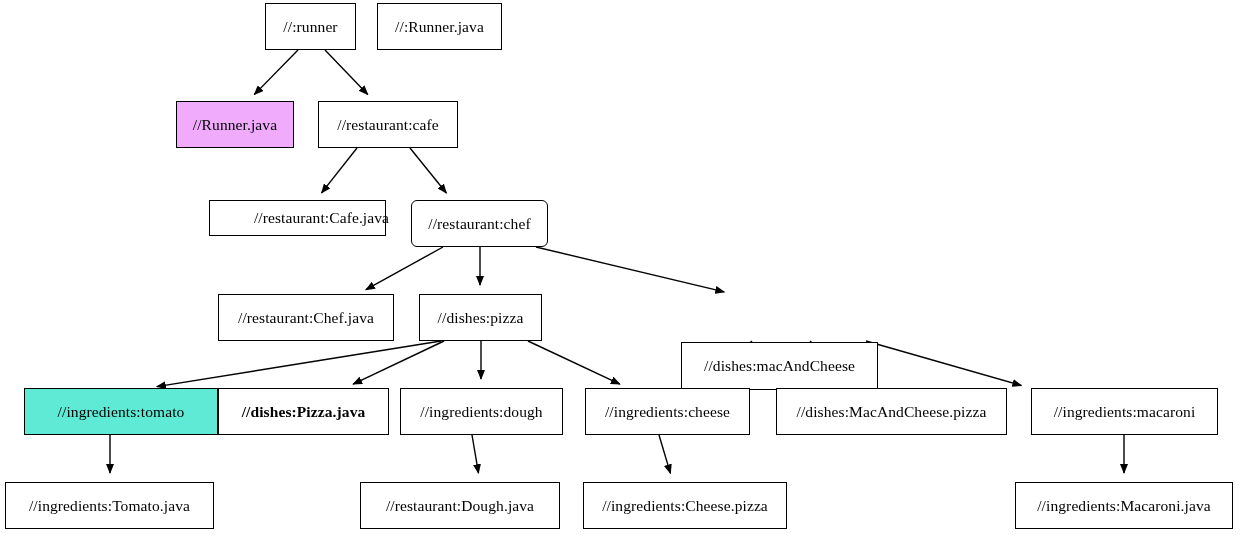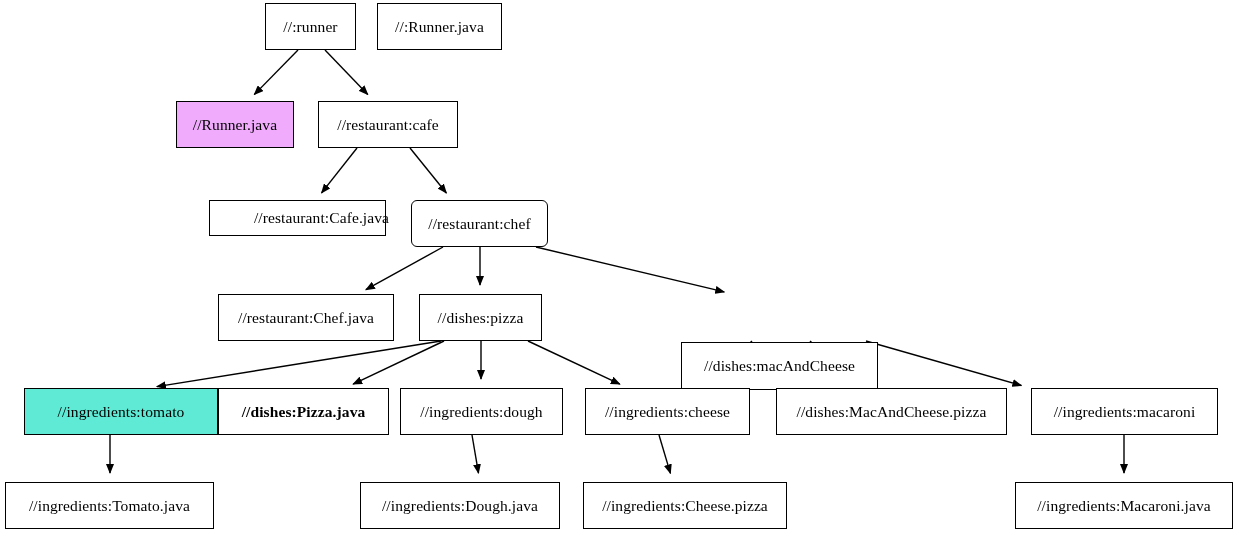--- a/index.html
+++ b/index.html
@@ -116,21 +116,21 @@
       <div class="graph-node" style="left: 776px; top: 388px; width: 231px; height: 47px; border-color: rgb(0, 0, 0); background: rgb(255, 255, 255);">
         <span>//dishes:MacAndCheese.pizza</span>
       </div>
       <div class="graph-node" style="left: 1031px; top: 388px; width: 187px; height: 47px; border-color: rgb(0, 0, 0); background: rgb(255, 255, 255);">
         <span>//ingredients:macaroni</span>
       </div>
       <div class="graph-node" style="left: 5px; top: 482px; width: 209px; height: 47px; border-color: rgb(0, 0, 0); background: rgb(255, 255, 255);">
         <span>//ingredients:Tomato.java</span>
       </div>
       <div class="graph-node" style="left: 360px; top: 482px; width: 200px; height: 47px; border-color: rgb(0, 0, 0); background: rgb(255, 255, 255);">
-        <span>//ingredients:Dough.java</span>
+        <span>//restaurant:Dough.java</span>
       </div>
       <div class="graph-node" style="left: 583px; top: 482px; width: 204px; height: 47px; border-color: rgb(0, 0, 0); background: rgb(255, 255, 255);">
         <span>//ingredients:Cheese.pizza</span>
       </div>
       <div class="graph-node" style="left: 1015px; top: 482px; width: 218px; height: 47px; border-color: rgb(0, 0, 0); background: rgb(255, 255, 255);">
         <span>//ingredients:Macaroni.java</span>
       </div>
     </div>
 
 </div>

